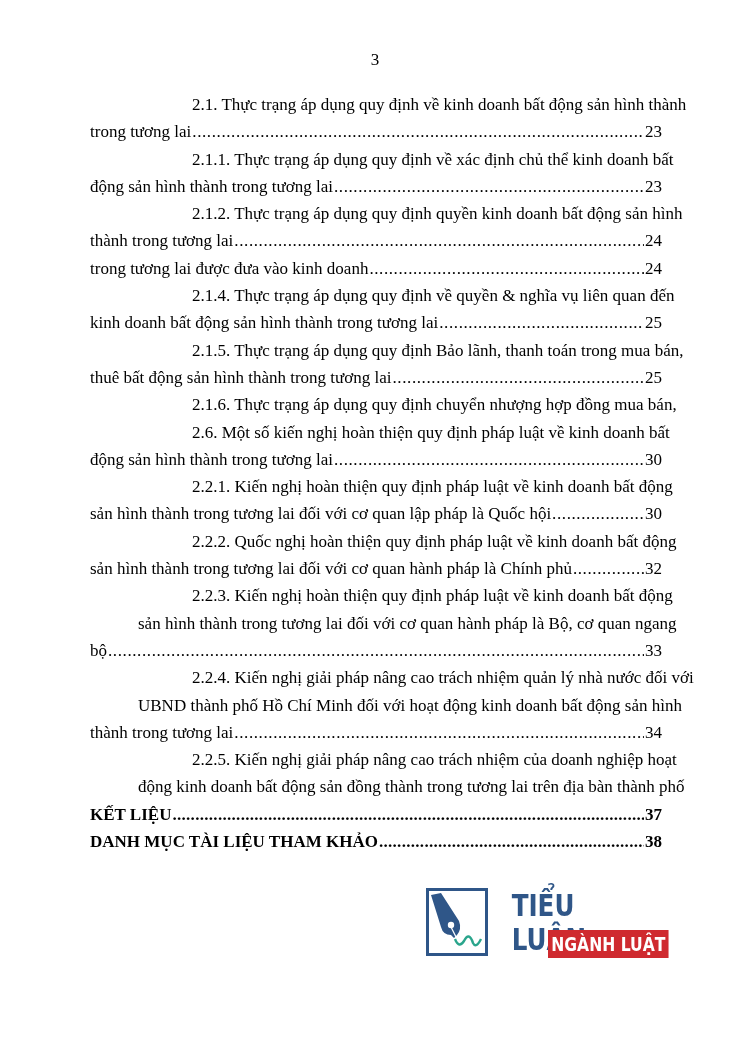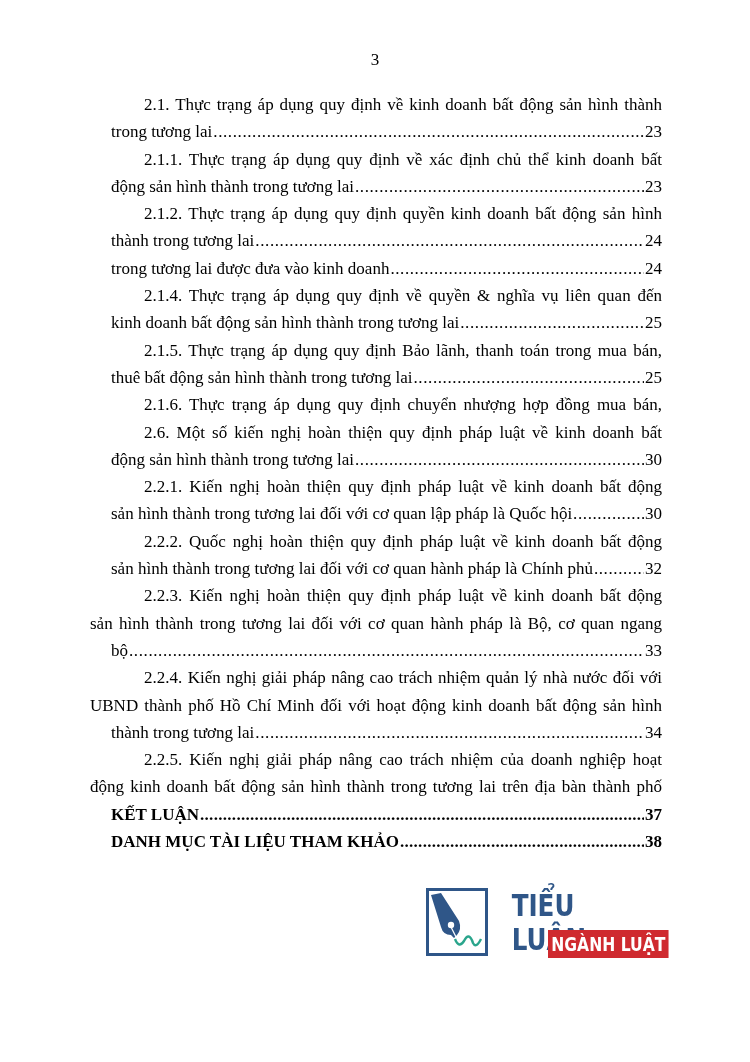--- a/index.html
+++ b/index.html
@@ -18,22 +18,22 @@
   .toc {
     position: absolute; left: 90px; width: 572px; top: 91px;
   }
   .toc-entry { margin: 0; }
   .toc-line {
     height: 27.3px; line-height: 27.3px; white-space: nowrap;
     display: flex; align-items: baseline;
     text-align: justify;
   }
   .toc-line.first { padding-left: 54px; }
-  .toc-line.full { text-align-last: justify; display: block; }
-  .toc-line .lead { flex: 0 0 auto; margin-left: 21px; }
+  .toc-line.full { text-align-last: justify; display: block; margin-left: 48px; }
+  .toc-line .lead { flex: 0 0 auto; }
   .toc-line .dots {
     flex: 1 1 auto; overflow: hidden; white-space: nowrap;
     margin: 0 1px; letter-spacing: 0.6px;
   }
   .toc-line .dots::before {
     content: "..................................................................................................................................................................................................................";
   }
   .toc-line .pg { flex: 0 0 auto; }
   .toc-entry.bold .toc-line { font-weight: bold; }
   .toc-entry.bold .toc-line .dots { letter-spacing: 0.3px; }
@@ -169,26 +169,26 @@
       <div class="toc-line full">UBND thành phố Hồ Chí Minh đối với hoạt động kinh doanh bất động sản hình</div>
       <div class="toc-line">
         <span class="lead">thành trong tương lai</span>
         <span class="dots"></span>
         <span class="pg">34</span>
       </div>
     </div>
 
     <div class="toc-entry">
       <div class="toc-line first full">2.2.5. Kiến nghị giải pháp nâng cao trách nhiệm của doanh nghiệp hoạt</div>
-      <div class="toc-line full">động kinh doanh bất động sản hình thành trong tương lai trên địa bàn thành phố</div>
+      <div class="toc-line full">động kinh doanh bất động sản đồng thành trong tương lai trên địa bàn thành phố</div>
     </div>
 
     <div class="toc-entry bold">
       <div class="toc-line">
-        <span class="lead">KẾT LUẬN</span>
+        <span class="lead">KẾT LIỆU</span>
         <span class="dots"></span>
         <span class="pg">37</span>
       </div>
     </div>
 
     <div class="toc-entry bold">
       <div class="toc-line">
         <span class="lead">DANH MỤC TÀI LIỆU THAM KHẢO</span>
         <span class="dots"></span>
         <span class="pg">38</span>

